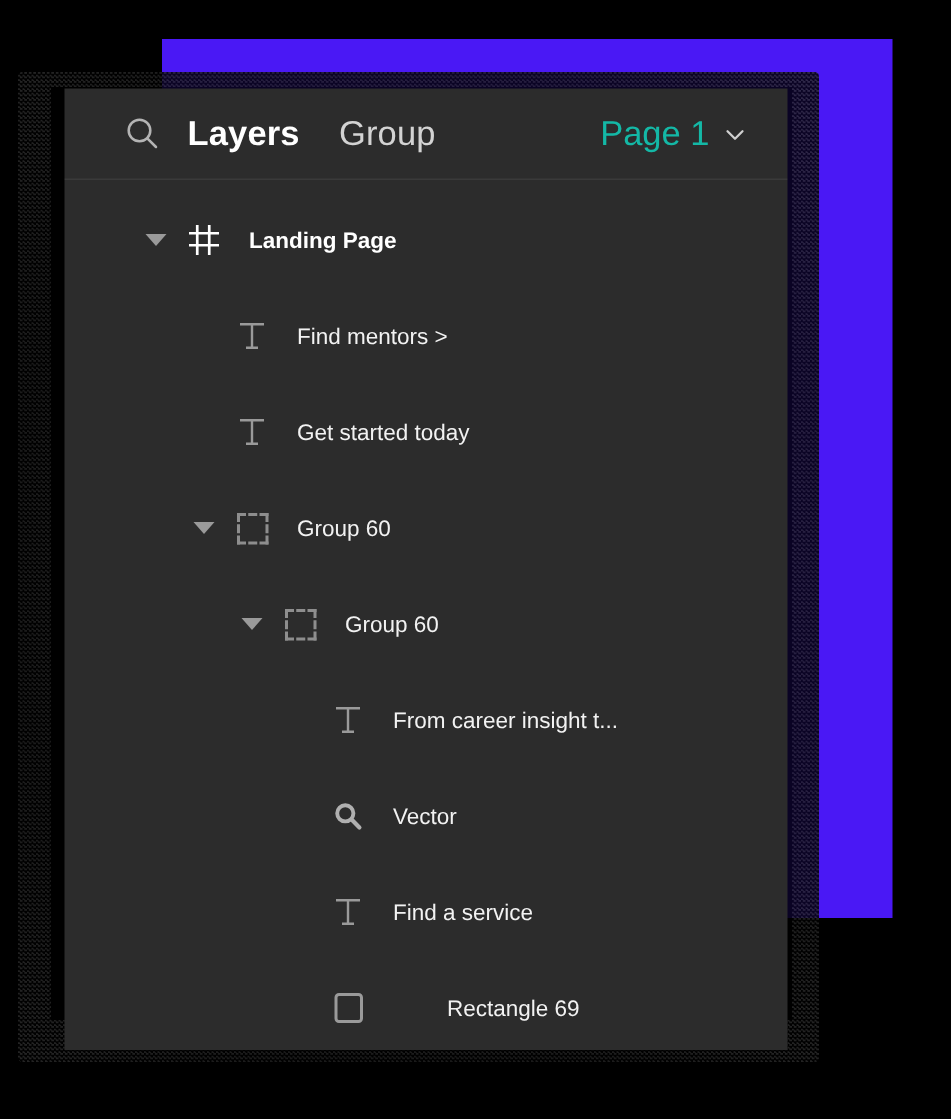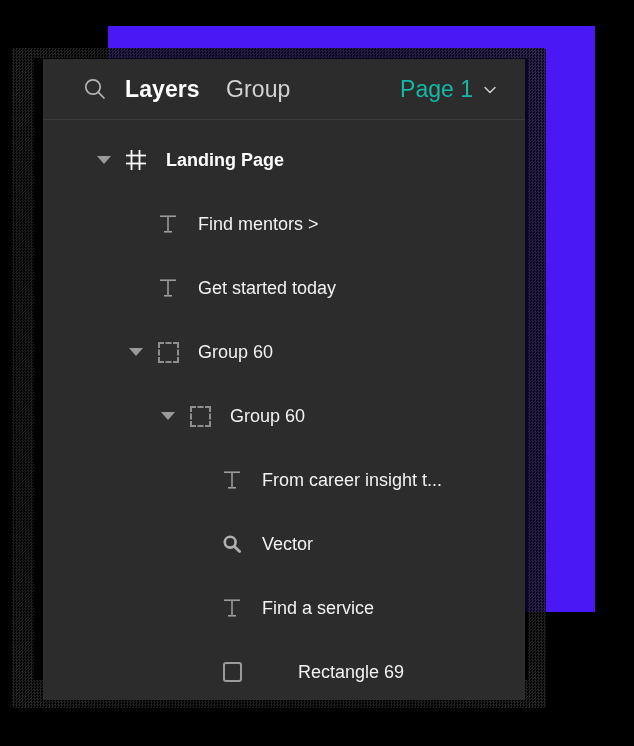--- a/index.html
+++ b/index.html
@@ -163,21 +163,21 @@
     position: absolute;
     width: 26px;
     height: 26px;
     display: flex;
     align-items: center;
     justify-content: center;
   }
 
   .layer-name {
     position: absolute;
-    font-size: 18px;
+    font-size: 15px;
     color: #f2f2f2;
     white-space: nowrap;
   }
   .layer-row.is-frame .layer-name {
     font-weight: bold;
     color: #ffffff;
   }
 
   
   .icon-frame {

